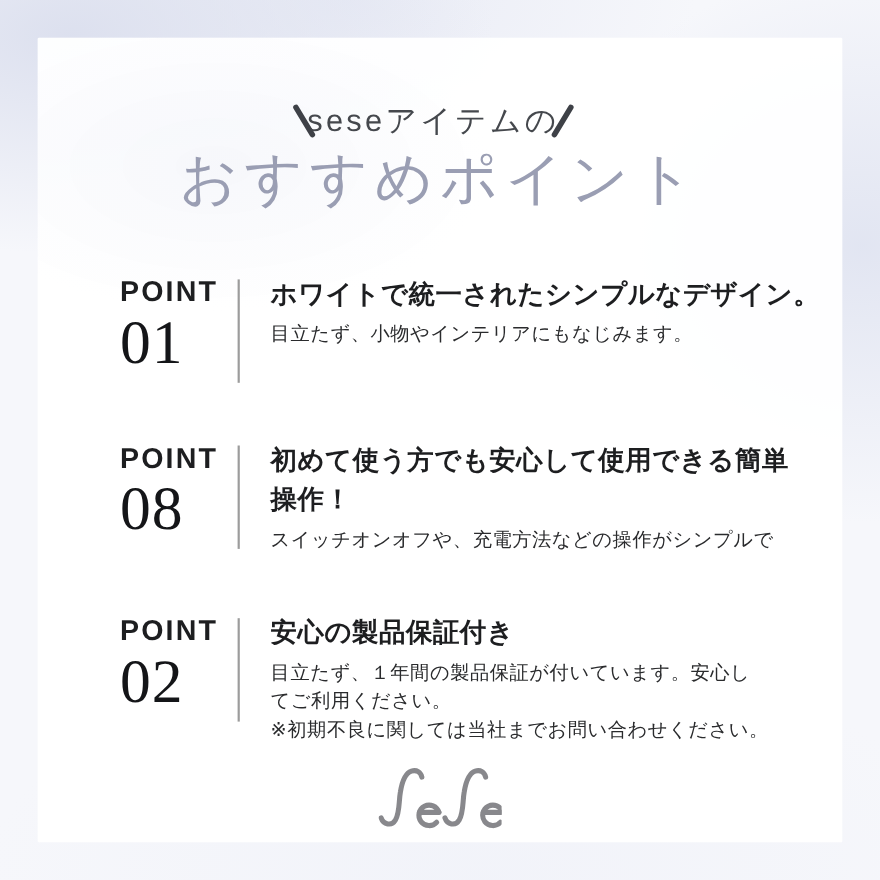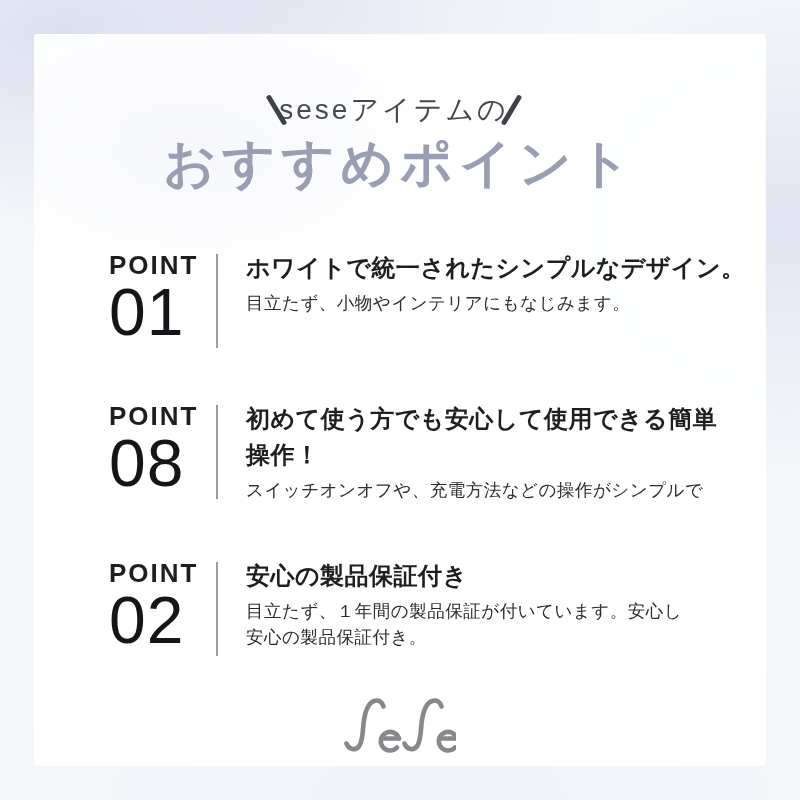--- a/index.html
+++ b/index.html
@@ -32,37 +32,37 @@
     flex:0 0 auto;
   }
   .slash-left  { transform:rotate(-31deg); }
   .slash-right { transform:rotate(31deg); }
   .subtitle {
     font-size:28px; font-weight:400; color:#45484d; letter-spacing:3px;
     line-height:38px; white-space:nowrap;
   }
   .main-title {
     position:absolute; top:132px; left:0; width:800px; text-align:center;
-    font-size:52px; font-weight:bold; color:#9a9eb3; letter-spacing:6px;
+    font-size:52px; font-weight:normal; color:#9a9eb3; letter-spacing:6px;
     line-height:62px; white-space:nowrap;
   }
 
   
   .point { position:absolute; left:109px; display:flex; align-items:flex-start; }
   .point-1 { top:250px; }
   .point-2 { top:401px; }
   .point-3 { top:558px; }
   .point-head { width:107px; flex:0 0 auto; }
   .point-label {
     font-size:26px; font-weight:bold; letter-spacing:2px; color:#1d1e20;
     line-height:30px;
   }
   .point-num {
-    font-family:Liberation Sans, sans-serif;
-    font-size:66px; font-weight:400; color:#141518; line-height:60px; margin-top:2px;
+    font-family:Liberation Serif, serif;
+    font-size:56px; font-weight:400; color:#141518; line-height:60px; margin-top:2px;
     letter-spacing:1px;
   }
   .point-divider { width:2px; height:94px; background:#9c9c9c; margin-top:4px; flex:0 0 auto; }
   .point-body { margin-left:28px; width:505px; }
   .point-title-line {
     font-size:24px; font-weight:bold; color:#1d1e20; line-height:36px;
     letter-spacing:0.5px; white-space:nowrap;
   }
   .point-desc { margin-top:4px; }
   .point-desc-line {
@@ -119,21 +119,22 @@
   <div class="point point-3">
     <div class="point-head">
       <div class="point-label">POINT</div>
       <div class="point-num">02</div>
     </div>
     <div class="point-divider"></div>
     <div class="point-body">
       <div class="point-title-line">安心の製品保証付き</div>
       <div class="point-desc">
         <div class="point-desc-line">目立たず、１年間の製品保証が付いています。安心し</div>
-        <div class="point-desc-line">安心の製品保証付き。</div>
+        <div class="point-desc-line">てご利用ください。</div>
+        <div class="point-desc-line">※初期不良に関しては当社までお問い合わせください。</div>
       </div>
     </div>
   </div>
 
   <div class="logo-wrap">
     <span class="sr">sese</span>
     <svg width="112" height="58" viewBox="0 0 112 58" aria-hidden="true">
       <g fill="none" stroke="#88888c" stroke-width="4.6" stroke-linecap="round">
 
         <path d="M2.5 45.5 C4.5 51.5 12 53.5 15.5 47.5 C19.5 40.5 18.5 30 20 22 C22 9.5 25.5 4.5 30 3 C34.8 1.5 38.5 4 39.5 8.5"></path>

